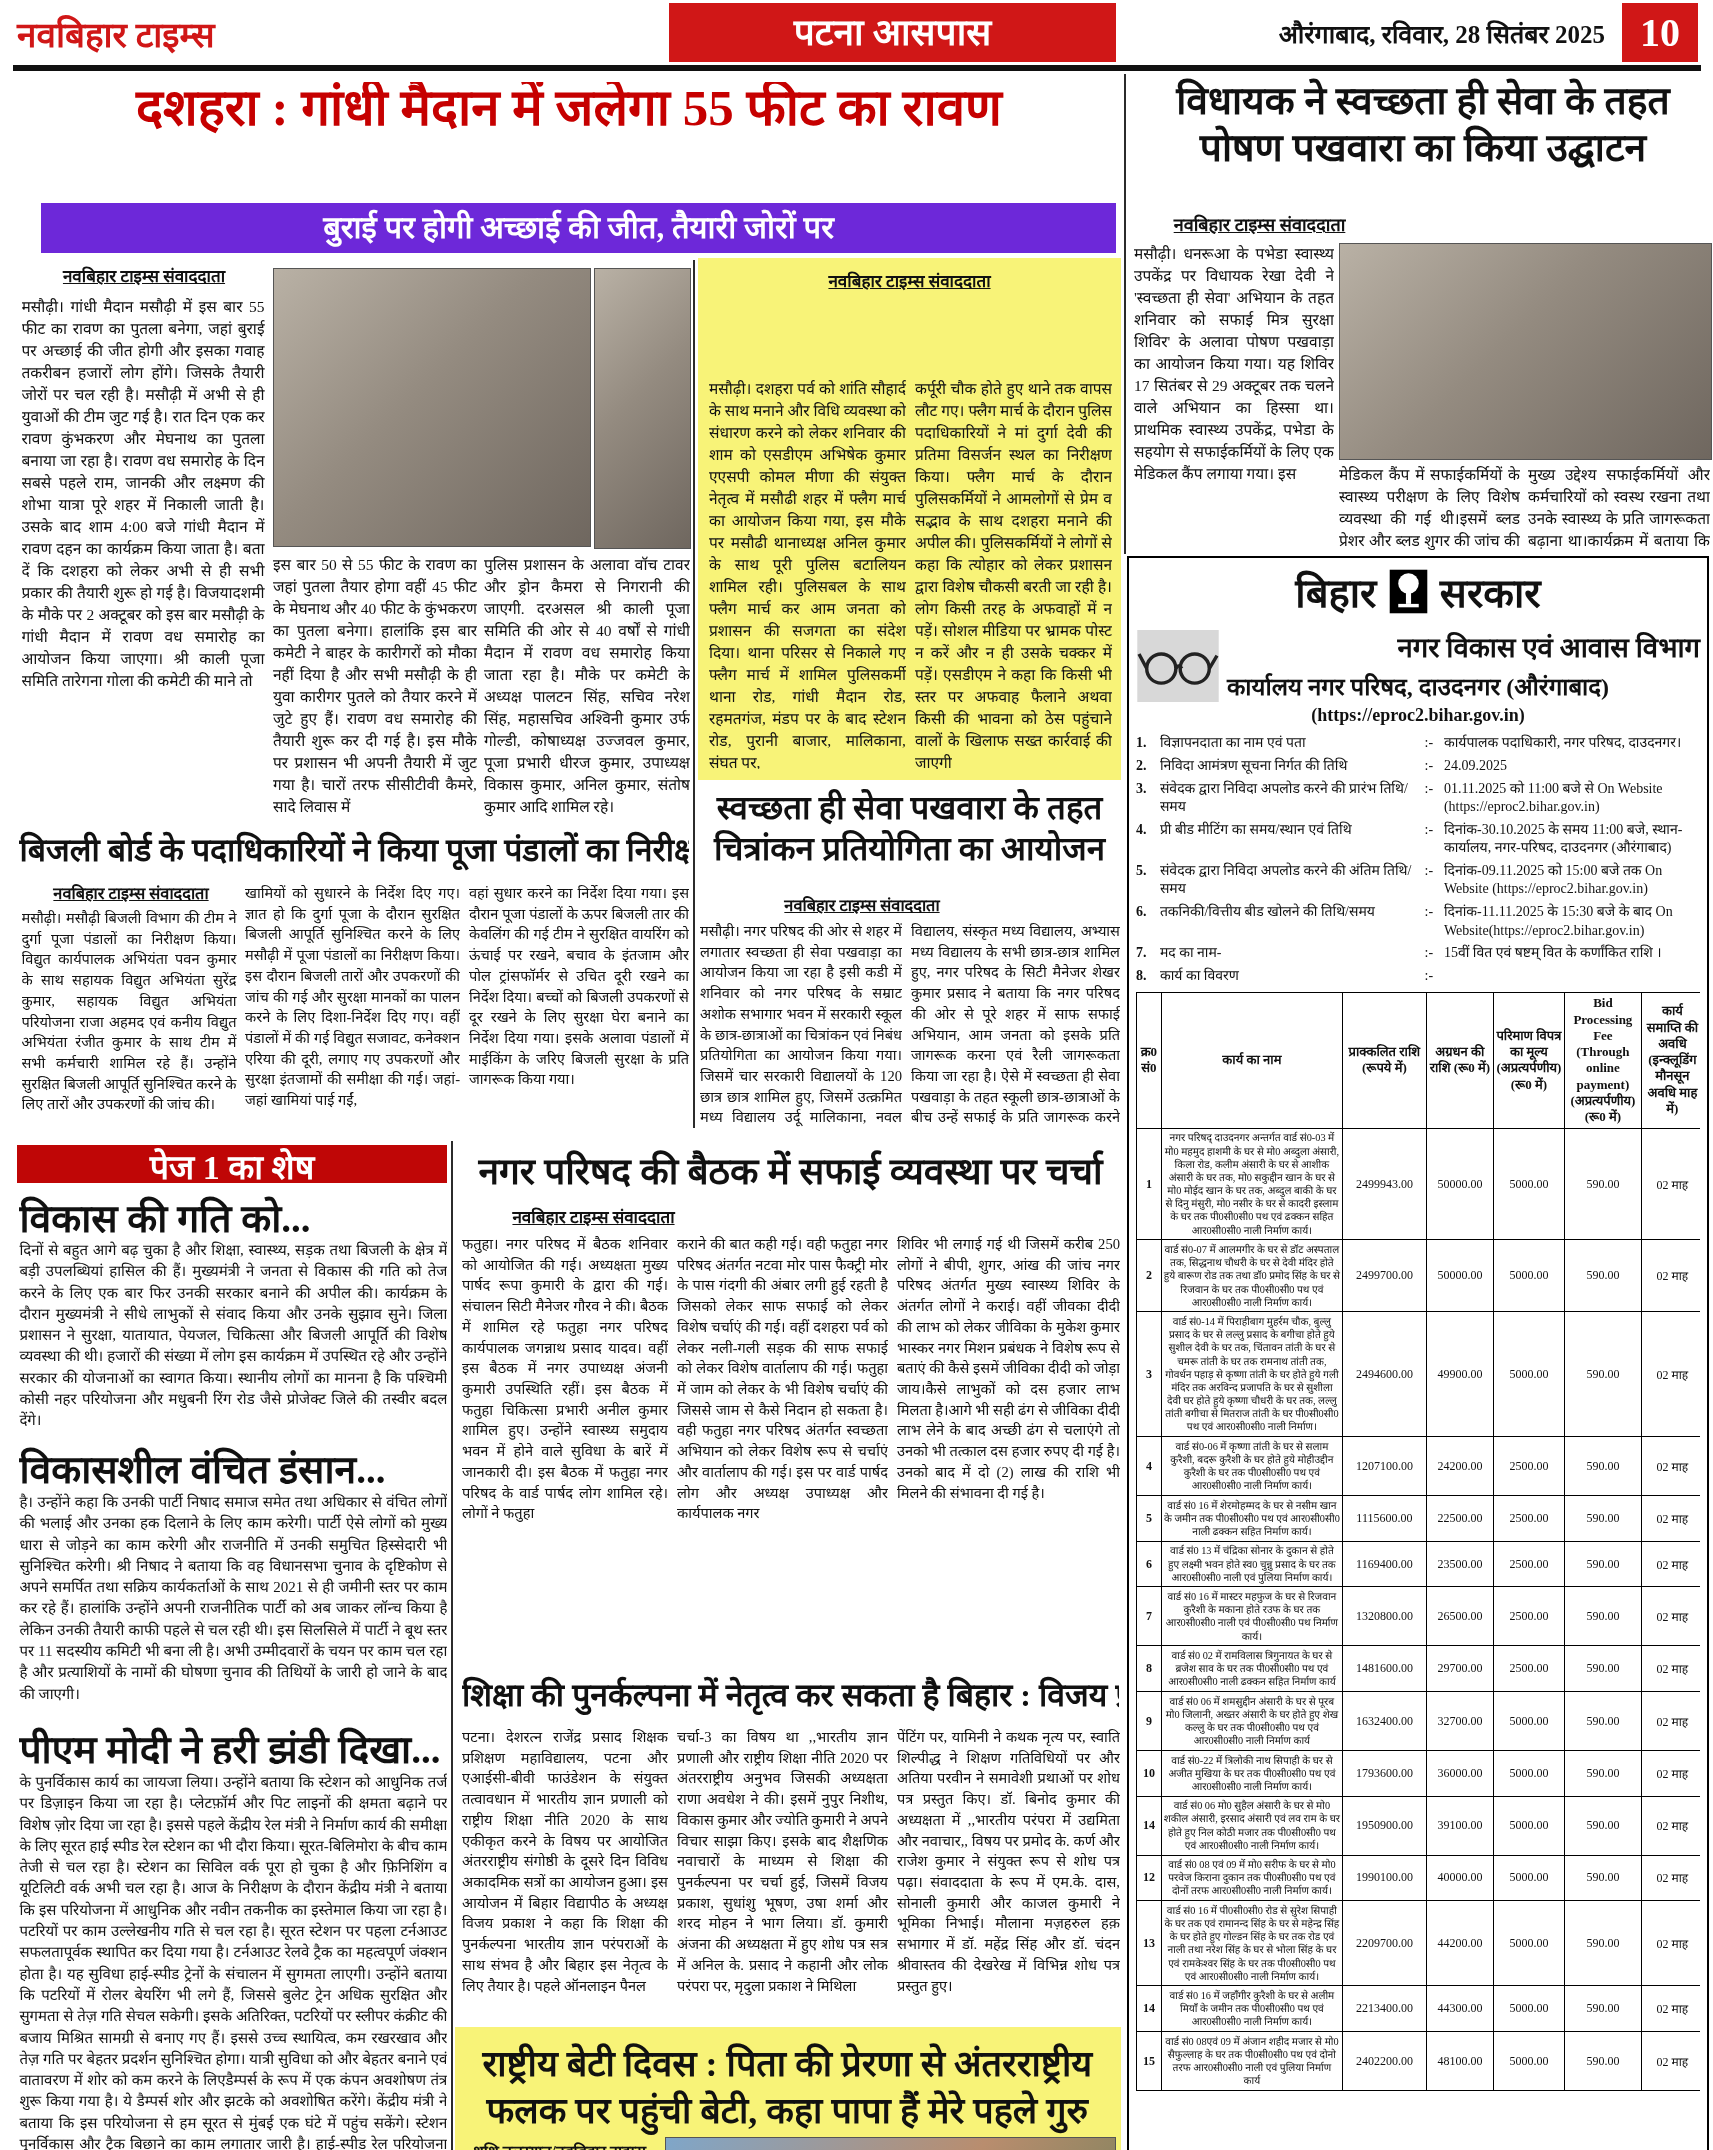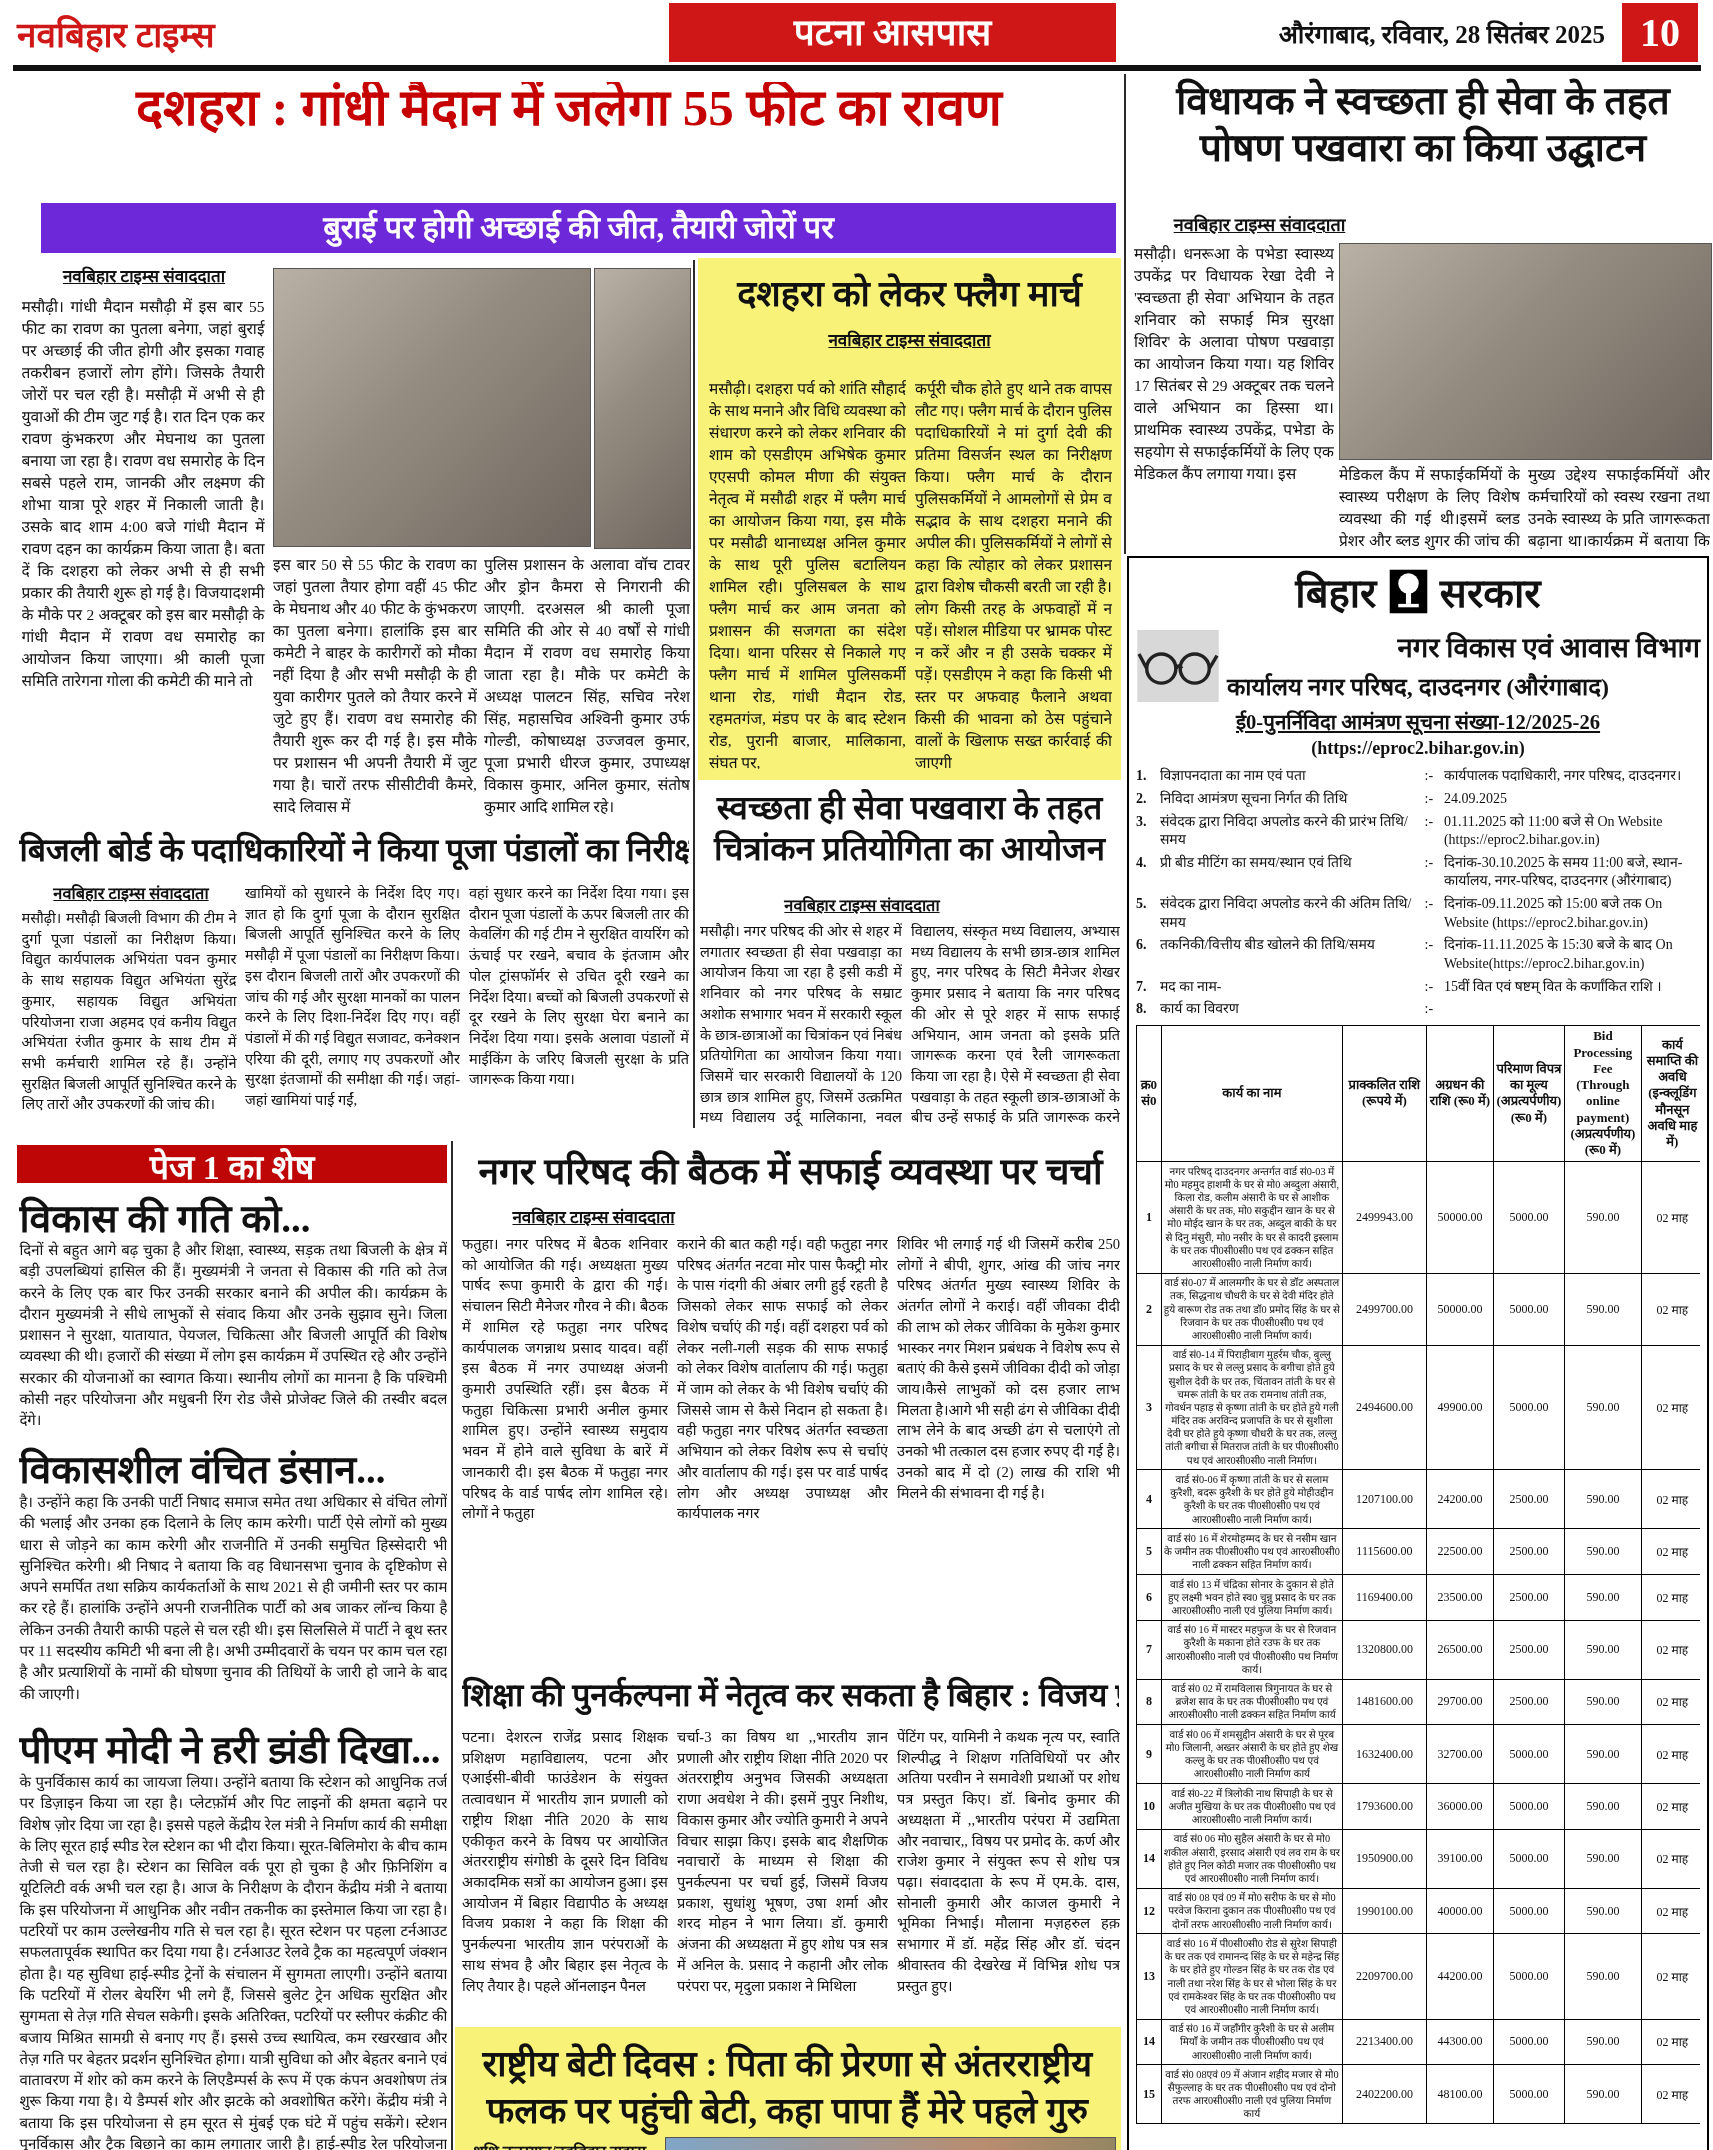--- a/index.html
+++ b/index.html
@@ -52,21 +52,20 @@
     <span style="display:block;color:#fff;font-weight:800;text-align:center;line-height:50px;font-size:31px;">बुराई पर होगी अच्छाई की जीत, तैयारी जोरों पर</span>
   </div>
   <div class="abs byline" style="left:30px;top:264px;width:228px;height:24px;">नवबिहार टाइम्स संवाददाता</div>
   <div class="abs col" style="left:21.5px;top:296px;width:243px;height:523px;">मसौढ़ी। गांधी मैदान मसौढ़ी में इस बार 55 फीट का रावण का पुतला बनेगा, जहां बुराई पर अच्छाई की जीत होगी और इसका गवाह तकरीबन हजारों लोग होंगे। जिसके तैयारी जोरों पर चल रही है। मसौढ़ी में अभी से ही युवाओं की टीम जुट गई है। रात दिन एक कर रावण कुंभकरण और मेघनाथ का पुतला बनाया जा रहा है। रावण वध समारोह के दिन सबसे पहले राम, जानकी और लक्ष्मण की शोभा यात्रा पूरे शहर में निकाली जाती है। उसके बाद शाम 4:00 बजे गांधी मैदान में रावण दहन का कार्यक्रम किया जाता है। बता दें कि दशहरा को लेकर अभी से ही सभी प्रकार की तैयारी शुरू हो गई है। विजयादशमी के मौके पर 2 अक्टूबर को इस बार मसौढ़ी के गांधी मैदान में रावण वध समारोह का आयोजन किया जाएगा। श्री काली पूजा समिति तारेगना गोला की कमेटी की माने तो</div>
   <div class="abs photo" style="left:273px;top:268px;width:316px;height:277px;"></div>
   <div class="abs photo" style="left:594px;top:268px;width:95px;height:279px;"></div>
   <div class="abs col" style="left:273px;top:554px;width:204px;height:263px;">इस बार 50 से 55 फीट के रावण का जहां पुतला तैयार होगा वहीं 45 फीट के मेघनाथ और 40 फीट के कुंभकरण का पुतला बनेगा। हालांकि इस बार कमेटी ने बाहर के कारीगरों को मौका नहीं दिया है और सभी मसौढ़ी के ही युवा कारीगर पुतले को तैयार करने में जुटे हुए हैं। रावण वध समारोह की तैयारी शुरू कर दी गई है। इस मौके पर प्रशासन भी अपनी तैयारी में जुट गया है। चारों तरफ सीसीटीवी कैमरे, सादे लिवास में</div>
   <div class="abs col" style="left:484px;top:554px;width:206px;height:263px;">पुलिस प्रशासन के अलावा वॉच टावर और ड्रोन कैमरा से निगरानी की जाएगी. दरअसल श्री काली पूजा समिति की ओर से 40 वर्षों से गांधी मैदान में रावण वध समारोह किया जाता रहा है। मौके पर कमेटी के अध्यक्ष पालटन सिंह, सचिव नरेश सिंह, महासचिव अश्विनी कुमार उर्फ गोल्डी, कोषाध्यक्ष उज्जवल कुमार, पूजा प्रभारी धीरज कुमार, उपाध्यक्ष विकास कुमार, अनिल कुमार, संतोष कुमार आदि शामिल रहे।</div>
 
   <div class="abs ybox" style="left:698px;top:258px;width:423px;height:522px;">
-    <div class="headline center" style="margin-top:9.5px;font-size:36px;white-space:nowrap;">दशहरा को लेकर फ्लैग मार्च</div>
     <div class="byline" style="margin:11.2px auto 0 auto;width:275px;font-size:17px;">नवबिहार टाइम्स संवाददाता</div>
   </div>
   <div class="abs col" style="left:709px;top:378px;width:197px;height:391px;">मसौढ़ी। दशहरा पर्व को शांति सौहार्द के साथ मनाने और विधि व्यवस्था को संधारण करने को लेकर शनिवार की शाम को एसडीएम अभिषेक कुमार एएसपी कोमल मीणा की संयुक्त नेतृत्व में मसौढी शहर में फ्लैग मार्च का आयोजन किया गया, इस मौके पर मसौढी थानाध्यक्ष अनिल कुमार के साथ पूरी पुलिस बटालियन शामिल रही। पुलिसबल के साथ फ्लैग मार्च कर आम जनता को प्रशासन की सजगता का संदेश दिया। थाना परिसर से निकाले गए फ्लैग मार्च में शामिल पुलिसकर्मी थाना रोड, गांधी मैदान रोड, रहमतगंज, मंडप पर के बाद स्टेशन रोड, पुरानी बाजार, मालिकाना, संघत पर,</div>
   <div class="abs col" style="left:915px;top:378px;width:197px;height:391px;">कर्पूरी चौक होते हुए थाने तक वापस लौट गए। फ्लैग मार्च के दौरान पुलिस पदाधिकारियों ने मां दुर्गा देवी की प्रतिमा विसर्जन स्थल का निरीक्षण किया। फ्लैग मार्च के दौरान पुलिसकर्मियों ने आमलोगों से प्रेम व सद्भाव के साथ दशहरा मनाने की अपील की। पुलिसकर्मियों ने लोगों से कहा कि त्योहार को लेकर प्रशासन द्वारा विशेष चौकसी बरती जा रही है। लोग किसी तरह के अफवाहों में न पड़ें। सोशल मीडिया पर भ्रामक पोस्ट न करें और न ही उसके चक्कर में पड़ें। एसडीएम ने कहा कि किसी भी स्तर पर अफवाह फैलाने अथवा किसी की भावना को ठेस पहुंचाने वालों के खिलाफ सख्त कार्रवाई की जाएगी</div>
 
   <div class="abs headline center" style="left:1136px;top:78px;width:574px;height:129px;font-size:39px;line-height:1.2;">विधायक ने स्वच्छता ही सेवा के तहत पोषण पखवारा का किया उद्घाटन</div>
   <div class="abs byline" style="left:1139px;top:212px;width:241px;height:24px;font-size:18px;">नवबिहार टाइम्स संवाददाता</div>
   <div class="abs col" style="left:1134px;top:243px;width:200px;height:306px;">मसौढ़ी। धनरूआ के पभेडा स्वास्थ्य उपकेंद्र पर विधायक रेखा देवी ने 'स्वच्छता ही सेवा' अभियान के तहत शनिवार को सफाई मित्र सुरक्षा शिविर' के अलावा पोषण पखवाड़ा का आयोजन किया गया। यह शिविर 17 सितंबर से 29 अक्टूबर तक चलने वाले अभियान का हिस्सा था। प्राथमिक स्वास्थ्य उपकेंद्र, पभेडा के सहयोग से सफाईकर्मियों के लिए एक मेडिकल कैंप लगाया गया। इस</div>
   <div class="abs photo" style="left:1339px;top:243px;width:371px;height:215px;"></div>
   <div class="abs col" style="left:1339px;top:464px;width:181px;height:86px;">मेडिकल कैंप में सफाईकर्मियों के स्वास्थ्य परीक्षण के लिए विशेष व्यवस्था की गई थी।इसमें ब्लड प्रेशर और ब्लड शुगर की जांच की सुविधा उपलब्ध थी, साथ ही डॉक्टरों ने छोटी-मोटी स्वास्थ्य समस्याओं और बीमारियों से संबंधित परामर्श भी दिया। इस पहल का</div>
@@ -132,21 +131,20 @@
       <svg viewBox="0 0 95 84" width="82" height="72">
           <rect x="0" y="0" width="95" height="84" fill="#d8d8d8"></rect>
           <circle cx="28" cy="45" r="17" fill="none" stroke="#222" stroke-width="4"></circle>
           <circle cx="67" cy="45" r="17" fill="none" stroke="#222" stroke-width="4"></circle>
           <path d="M45 45 q3 -6 7 0" fill="none" stroke="#222" stroke-width="4"></path>
           <path d="M11 45 L2 28 M84 45 L93 30" stroke="#222" stroke-width="4"></path>
         </svg>
     </span>
     <div class="t-center" style="font-size:27.5px;margin-top:8.6px;text-align:right;">नगर विकास एवं आवास विभाग</div>
     <div class="t-center" style="font-size:24px;margin-top:4.3px;">कार्यालय नगर परिषद, दाउदनगर (औरंगाबाद)</div>
-    <div class="t-center" style="font-size:20.6px;margin-top:5.2px;text-decoration:underline;">ई0-पुनर्निविदा आमंत्रण सूचना संख्या-12/2025-26</div>
     <div class="t-center" style="font-size:18px;margin-top:3.4px;">(https://eproc2.bihar.gov.in)</div>
 
     <div style="margin-top:7.7px;">
       <div class="t-item">
         <span class="n">1.</span>
           <span class="lbl">विज्ञापनदाता का नाम एवं पता</span>
           <span class="sep">:-</span>
           <span class="val">कार्यपालक पदाधिकारी, नगर परिषद, दाउदनगर।</span>
       </div>
       <div class="t-item">

